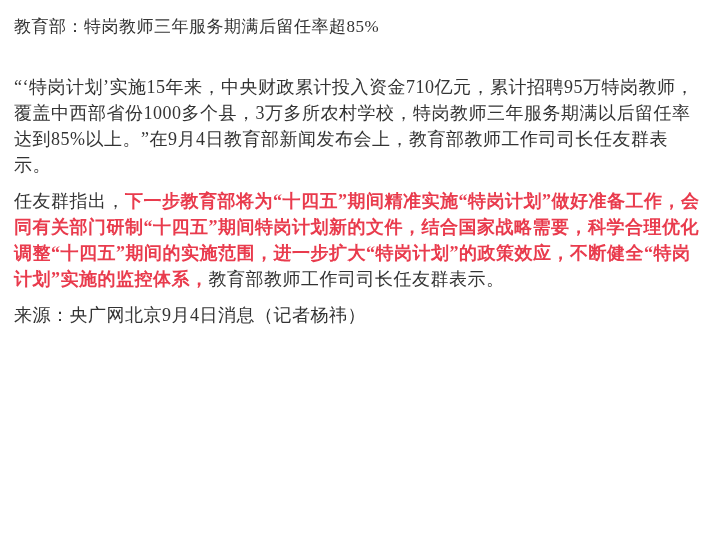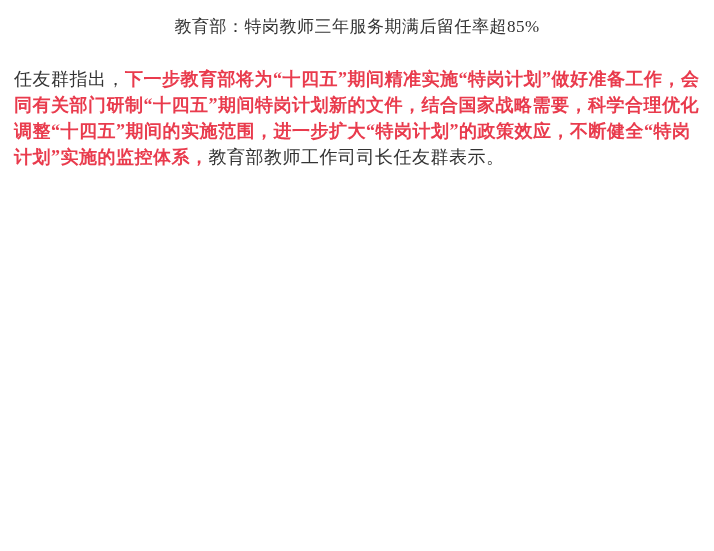--- a/index.html
+++ b/index.html
@@ -18,23 +18,23 @@
   }
   .page {
     width: 714px;
     height: 551px;
     padding: 14px;
   }
   .title {
     font-size: 17px;
     font-weight: normal;
     color: var(--text-color);
-    text-align: center;
+    text-align: left;
     line-height: 26px;
-    margin: 0 0 26px 0;
+    margin: 0 0 34px 0;
     letter-spacing: 0.5px;
   }
   .para {
     font-size: 18px;
     line-height: 26px;
     letter-spacing: 0.5px;
     color: var(--text-color);
     margin: 0 0 10px 0;
     text-align: left;
   }
@@ -49,18 +49,20 @@
     color: var(--text-color);
     margin: 0;
   }
 </style>
 </head>
 <body>
 
 <div class="page">
   <h1 class="title">教育部：特岗教师三年服务期满后留任率超85%</h1>
 
+  <p class="para">“‘特岗计划’实施15年来，中央财政累计投入资金710亿元，累计招聘95万特岗教师，覆盖中西部省份1000多个县，3万多所农村学校，特岗教师三年服务期满以后留任率达到85%以上。”在9月4日教育部新闻发布会上，教育部教师工作司司长任友群表示。</p>
 
 
 
   <p class="para"><span>任友群指出，</span><span class="hl">下一步教育部将为“十四五”期间精准实施“特岗计划”做好准备工作，会同有关部门研制“十四五”期间特岗计划新的文件，结合国家战略需要，科学合理优化调整“十四五”期间的实施范围，进一步扩大“特岗计划”的政策效应，不断健全“特岗计划”实施的监控体系，</span><span>教育部教师工作司司长任友群表示。</span></p>
 
+  <p class="source">来源：央广网北京9月4日消息（记者杨祎）</p>
 </div>
 
 </body></html>

